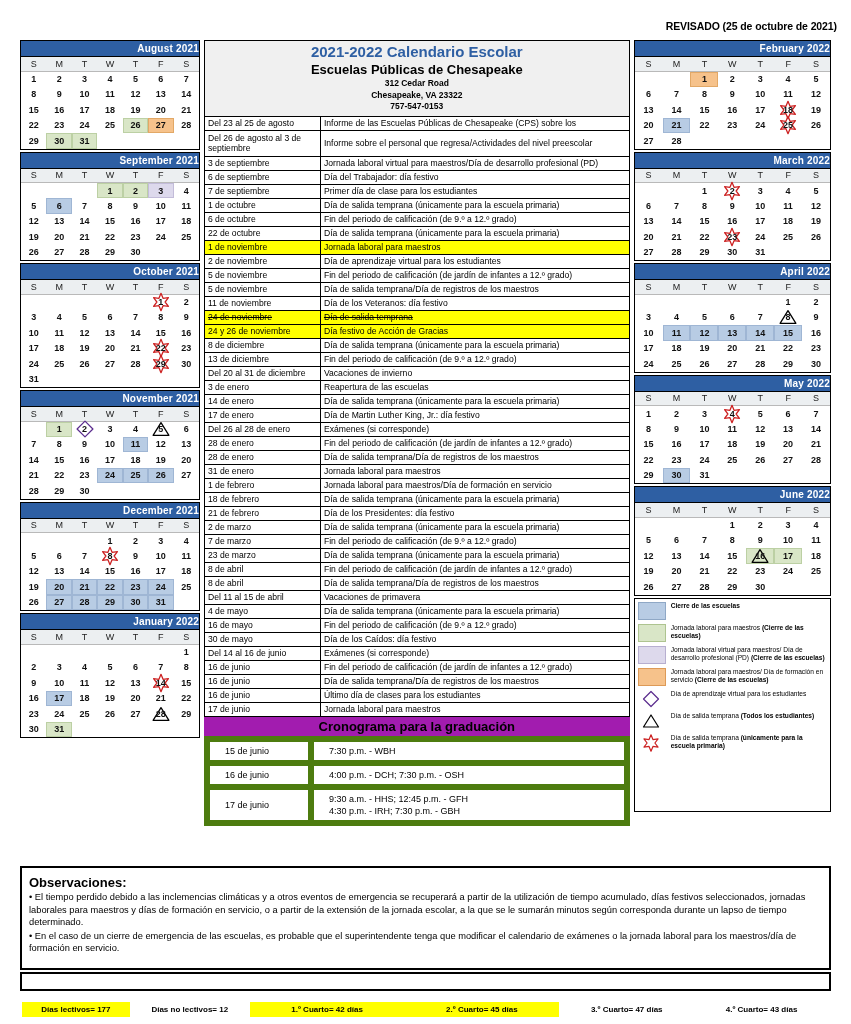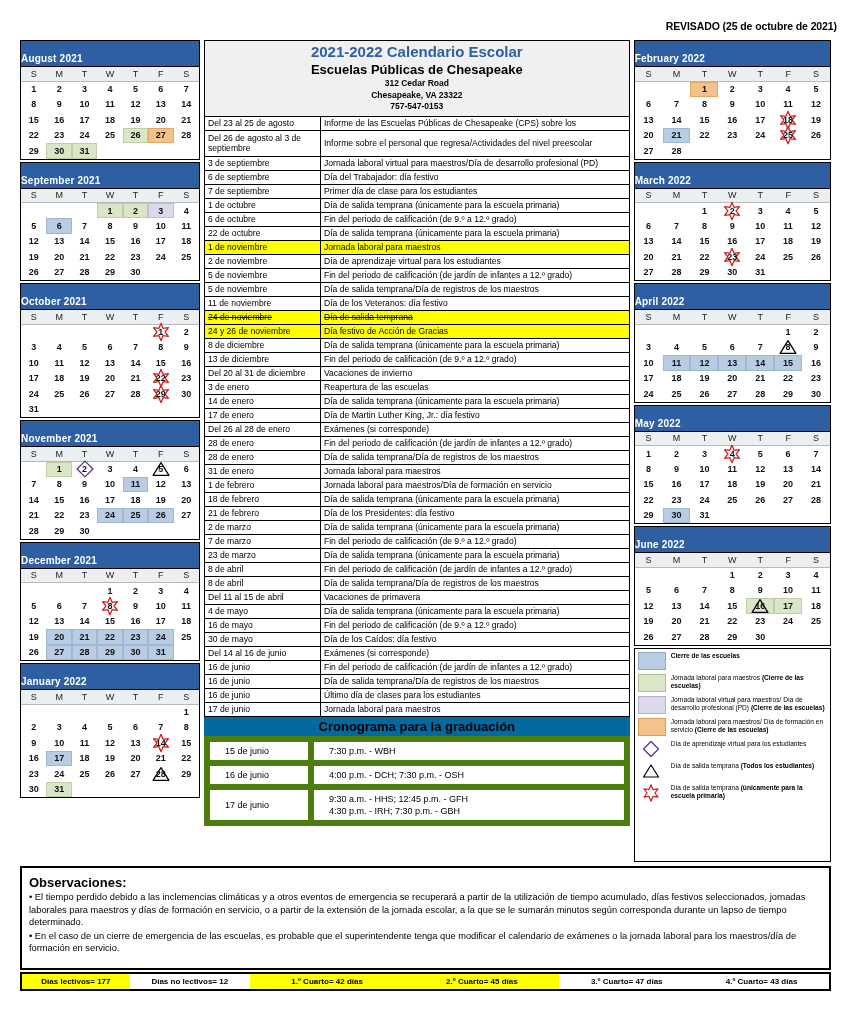--- a/index.html
+++ b/index.html
@@ -22,21 +22,21 @@
 
   #cols { display:flex; width:811px; align-items:flex-start; }
   .col-left  { width:186px; }
   .col-mid   { width:440px; margin-left:4px; }
   .col-right { width:204px; margin-left:4px; }
 
   
   .month { border:1.5px solid #000; margin-bottom:2px; background:#fff; }
   .month-title {
     background:#2e5fa3; color:#fff; font-weight:bold; font-size:10px;
-    text-align:left; padding:12px 0 2px; letter-spacing:.2px;
+    text-align:right; padding:2px 0 2px; letter-spacing:.2px;
     border-bottom:1px solid #000;
   }
   table.mg { border-collapse:collapse; width:100%; table-layout:fixed; }
   table.mg th {
     background:#eceff1; font-size:9px; font-weight:normal; color:#222;
     height:14px; border-bottom:1px solid #b9b9b9;
   }
   table.mg td {
     height:15.5px; text-align:center; font-size:9px; font-weight:bold;
     color:#111; padding:0; position:relative; vertical-align:middle;
@@ -58,21 +58,21 @@
   .addr { font-size:8.5px; font-weight:bold; line-height:11.5px; }
   .motto { font-size:10px; font-weight:bold; font-style:italic; margin-top:1px; }
 
   
   table.ev { border-collapse:collapse; width:100%; table-layout:fixed; border:1.5px solid #000; }
   table.ev td { border:1px solid #000; font-size:8.6px; padding:1px 2px 1px 3px; line-height:10px; height:14px; }
   table.ev td.date { width:116px; }
   .row-yellow td { background:#ffff00; }
   .strike { text-decoration: line-through; }
 
-  .grad-head { text-align:center; font-size:13px; font-weight:bold; background:#0369a1; padding:2px 0; }
+  .grad-head { text-align:center; font-size:13px; font-weight:bold; background:#a21caf; padding:2px 0; }
   table.grad { border-collapse:collapse; width:100%; table-layout:fixed; border:1.5px solid #000; border-top:none; }
   table.grad td { border:6px solid #4d7c0f; font-size:9px; padding:3px 2px 3px 15px; line-height:12px;margin-left:37px; }
   table.grad td.date { width:104px; }
 
   
   .legend { border:1.5px solid #000; padding:3px 3px 4px; height:214px; }
   .lg-row { display:flex; align-items:flex-start; margin-bottom:4px; }
   .sw { width:28px; height:18px; flex:0 0 28px; margin-right:5px; }
   .sw.blue{background:#b8cce4;border:1px solid #8fa8c6;}
   .sw.green{background:#d9e6c7;border:1px solid #aec490;}
@@ -84,21 +84,21 @@
 
   
   #obs { position:absolute; left:20px; top:866px; width:811px; height:104px;
          border:2px solid #000; padding:7px 6px 0 7px; }
   #obs h3 { margin:0 0 1px; font-size:13px; font-weight:bold; }
   #obs p { margin:0 0 1px; font-size:9.3px; line-height:12.6px; text-align:left; }
 
   
   #footer { position:absolute; left:20px; top:972px; width:811px; height:19px;
             border:2px solid #000; display:flex; font-size:8px; font-weight:bold; }
-  #footer .cell { display:flex; align-items:center; justify-content:center; height:100%; }
+  #footer .cell { display:flex; align-items:center; justify-content:center; height:100%;margin-top:28px; }
   .f-yellow { background:#ffff00; }
 </style>
 </head>
 <body>
 
 <div id="revised-bar">REVISADO (25 de octubre de 2021)</div>
 
 <div id="frame">
   <div id="cols">
 

